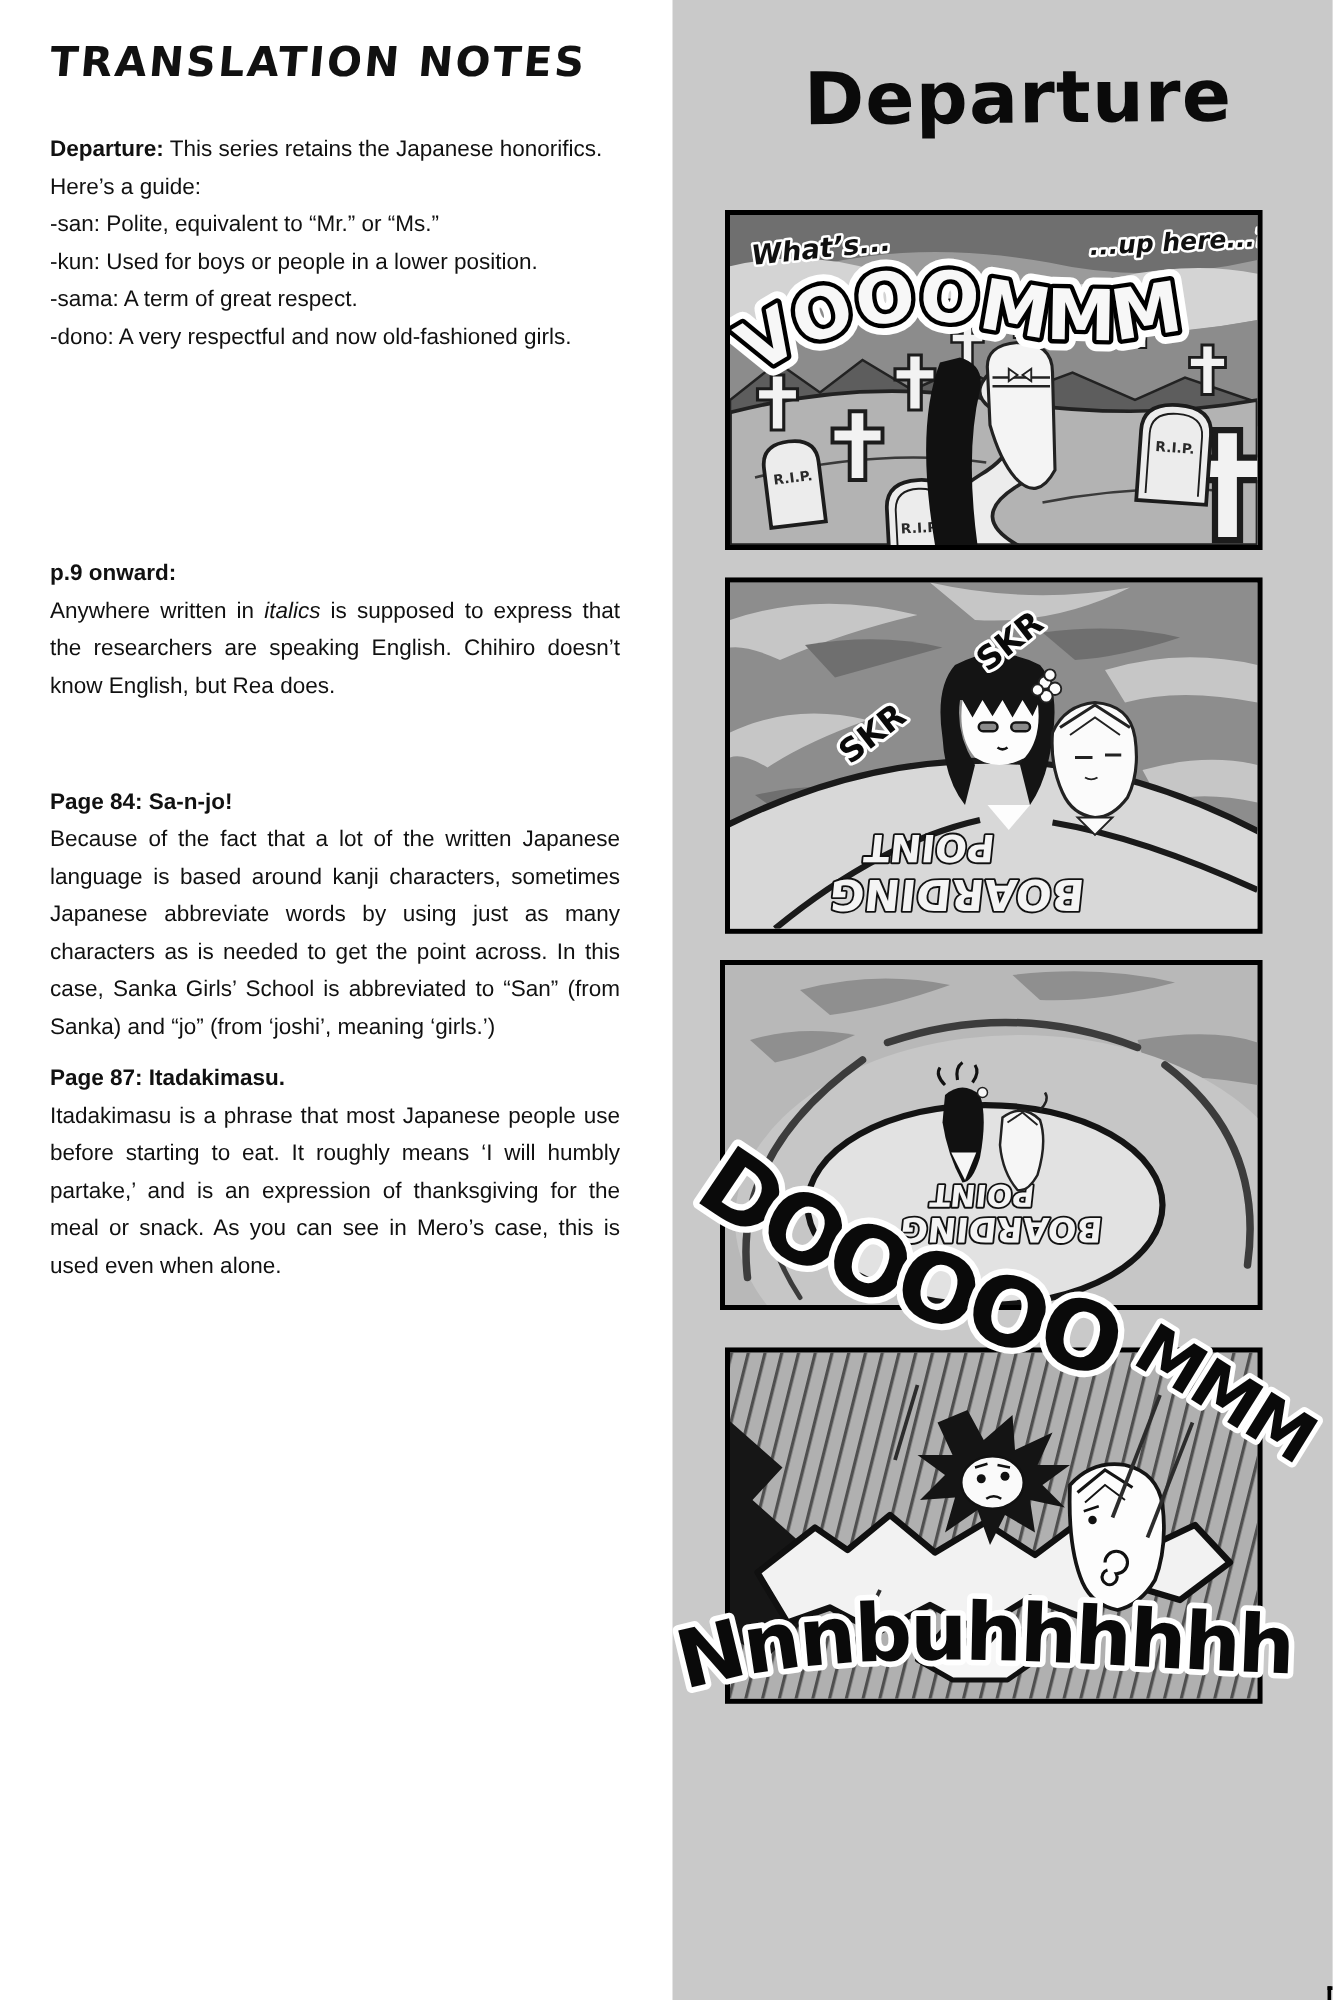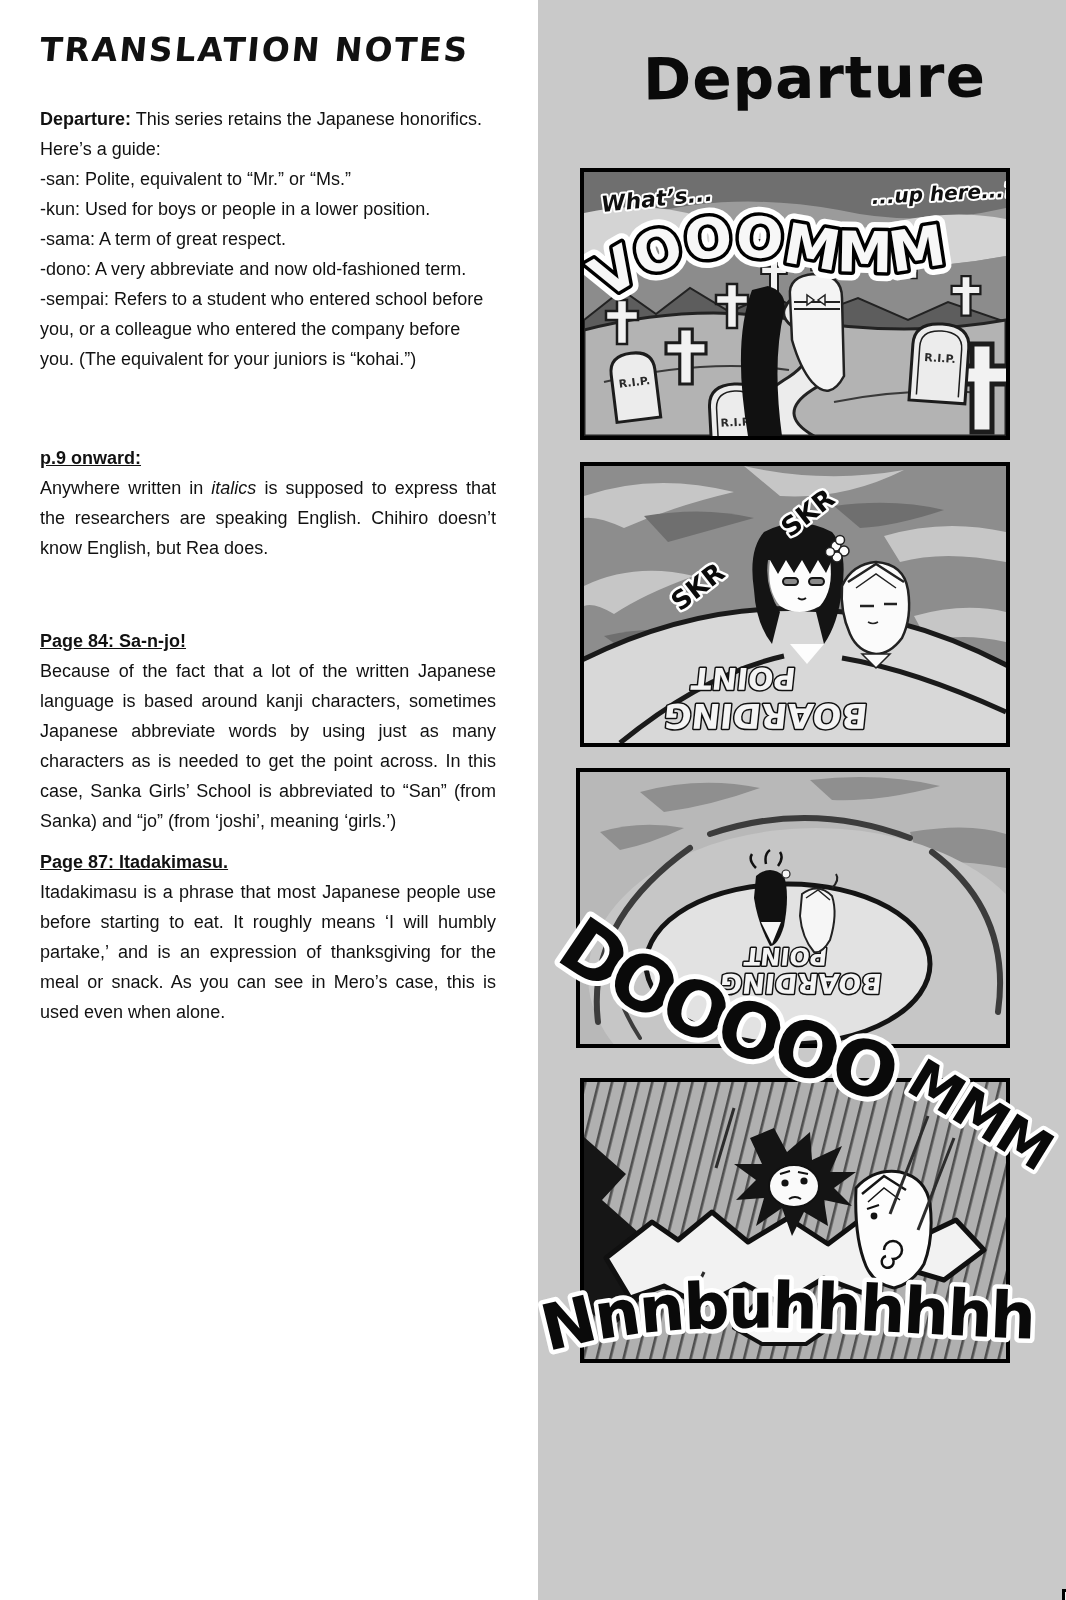--- a/index.html
+++ b/index.html
@@ -4,21 +4,21 @@
 <style>
   html,body{margin:0;padding:0;}
   .page{position:relative;width:1066px;height:1600px;background:#ffffff;overflow:hidden;
         font-family:"Liberation Sans",sans-serif;color:#111;}
   
   .notes{position:absolute;left:0;top:0;width:513px;height:1600px;background:#ffffff;}
   .notes-title{position:absolute;left:40px;top:30px;margin:0;
         font-family:"DejaVu Sans",sans-serif;font-weight:bold;font-size:33px;
         letter-spacing:2px;transform:skewX(-5deg);white-space:nowrap;}
   .sec{position:absolute;left:40px;width:456px;font-size:18px;line-height:30px;}
-  .sec h2{margin:0;font-size:18px;line-height:30px;font-weight:bold;display:inline;text-decoration:underline;}
+  .sec h2{margin:0;font-size:18px;line-height:30px;font-weight:bold;display:inline;}
   .sec p{margin:0;}
   .just{text-align:justify;}
   .lead b{font-weight:bold;}
   .sec-honorifics{top:104px;}
   .sec-p9{top:443px;}
   .sec-84{top:626px;}
   .sec-87{top:847px;}
   
   .comic{position:absolute;left:538px;top:0;width:553px;height:1600px;background:#c9c9c9;}
   .comic-title{position:absolute;left:0;top:44px;width:553px;text-align:center;
@@ -50,22 +50,21 @@
 <div class="page">
 
   <div class="notes">
     <h1 class="notes-title">TRANSLATION NOTES</h1>
 
     <section class="sec sec-honorifics">
       <p class="lead"><b>Departure:</b><span> This series retains the Japanese honorifics.</span><br><span>Here’s a guide:</span></p>
       <div>-san: Polite, equivalent to “Mr.” or “Ms.”</div>
       <div>-kun: Used for boys or people in a lower position.</div>
       <div>-sama: A term of great respect.</div>
-      <div>-dono: A very abbreviate and now old-fashioned term.</div>
-      <div>-sempai: Refers to a student who entered school before you, or a colleague who entered the company before you. (The equivalent for your juniors is “kohai.”)</div>
+      <div>-dono: A very respectful and now old-fashioned girls.</div>
     </section>
 
     <section class="sec sec-p9">
       <h2>p.9 onward:</h2>
       <p class="just"><span>Anywhere written in </span><i>italics</i><span> is supposed to express that the researchers are speaking English. Chihiro doesn’t know English, but Rea does.</span></p>
     </section>
 
     <section class="sec sec-84">
       <h2>Page 84: Sa-n-jo!</h2>
       <p class="just">Because of the fact that a lot of the written Japanese language is based around kanji characters, sometimes Japanese abbreviate words by using just as many characters as is needed to get the point across.  In this case, Sanka Girls’ School is abbreviated to “San” (from Sanka) and “jo” (from ‘joshi’, meaning ‘girls.’)</p>

